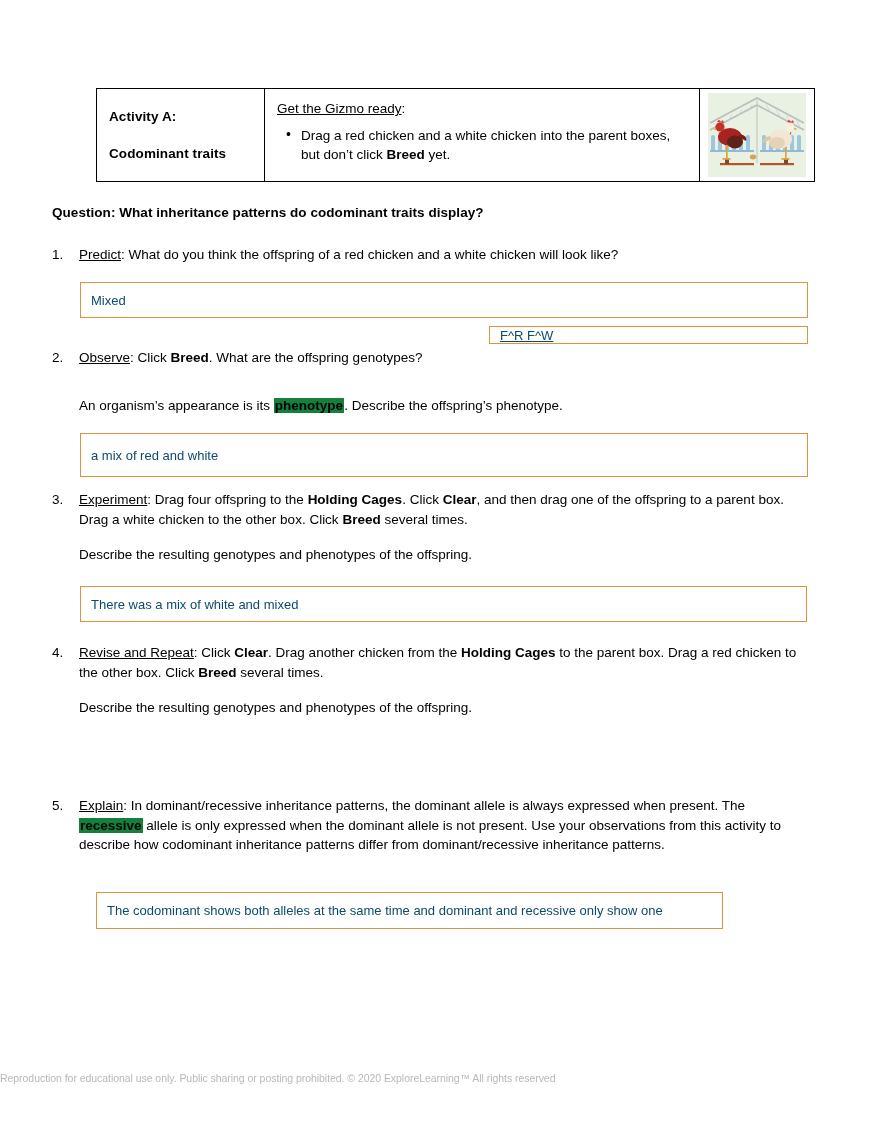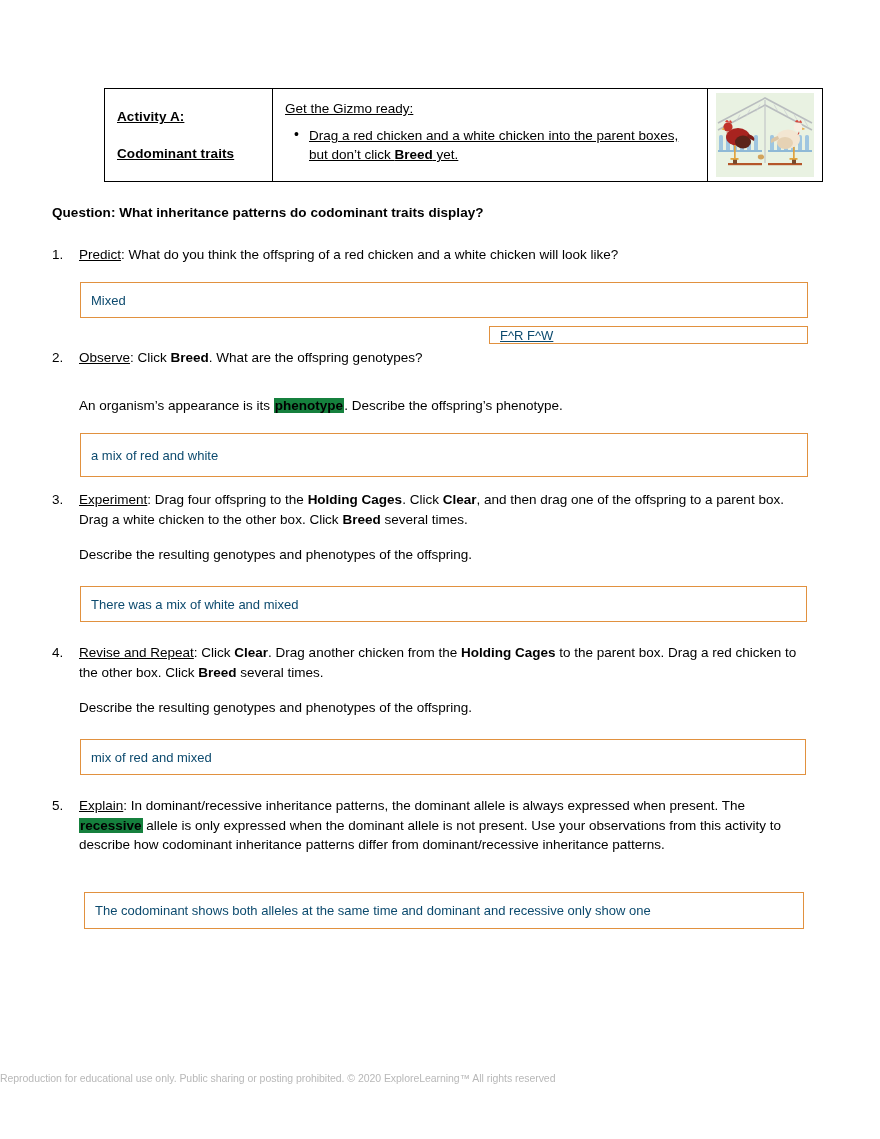--- a/index.html
+++ b/index.html
@@ -18,26 +18,25 @@
   .page {
     position: relative;
     width: 880px;
     height: 1139px;
     box-sizing: border-box;
   }
 
   
   .activity-table {
     position: absolute;
-    left: 104px;
+    left: 96px;
     top: 88px;
     width: 675px;
     border-collapse: collapse;
     table-layout: fixed;
-    text-decoration: underline;
   }
   .activity-table td {
     border: 1.5px solid #000000;
     vertical-align: middle;
     padding: 0;
   }
   .cell-activity {
     width: 155px;
     padding: 10px 0 10px 12px !important;
   }
@@ -154,21 +153,21 @@
     left: 489px;
     top: 326px;
     width: 319px;
     height: 18px;
     align-items: center;
   }
   .answer-1 { left: 80px; top: 282px;  width: 728px; height: 36px; }
   .answer-2 { left: 80px; top: 433px;  width: 728px; height: 44px; }
   .answer-3 { left: 80px; top: 586px;  width: 727px; height: 36px; }
   .answer-4 { left: 80px; top: 739px;  width: 726px; height: 36px; }
-  .answer-5 { left: 84px; top: 892px;  width: 720px; height: 37px; }
+  .answer-5 { left: 96px; top: 892px;  width: 627px; height: 37px; }
 
   
   .footer {
     position: absolute;
     left: 0;
     top: 1072px;
     width: 880px;
     font-size: 10.5px;
     color: #b8b8b8;
     letter-spacing: -0.05px;
@@ -302,23 +301,20 @@
   <div class="answer-box answer-3">
     <span class="atext">There was a mix of white and mixed</span>
   </div>
 
   <div class="item" style="top:643px;">
     <span class="num">4.</span>
     <div class="body"><span class="u">Revise and Repeat</span><span>: Click </span><span class="b">Clear</span><span>. Drag another chicken from the </span><span class="b">Holding Cages</span><span> to the parent box. Drag a red chicken to the other box. Click </span><span class="b">Breed</span><span> several times.</span>
       <div class="sub">Describe the resulting genotypes and phenotypes of the offspring.</div>
     </div>
   </div>
-  <div class="answer-box answer-4">
-    <span class="atext">mix of red and mixed</span>
-  </div>
 
   <div class="item" style="top:796px;">
     <span class="num">5.</span>
     <div class="body"><span class="u">Explain</span><span>: In dominant/recessive inheritance patterns, the dominant allele is always expressed when present. The </span><span class="hl">recessive</span><span> allele is only expressed when the dominant allele is not present. Use your observations from this activity to describe how codominant inheritance patterns differ from dominant/recessive inheritance patterns.</span></div>
   </div>
   <div class="answer-box answer-5">
     <span class="atext">The codominant shows both alleles at the same time and dominant and recessive only show one</span>
   </div>
 
   <div class="footer">Reproduction for educational use only. Public sharing or posting prohibited. © 2020 ExploreLearning™ All rights reserved</div>

